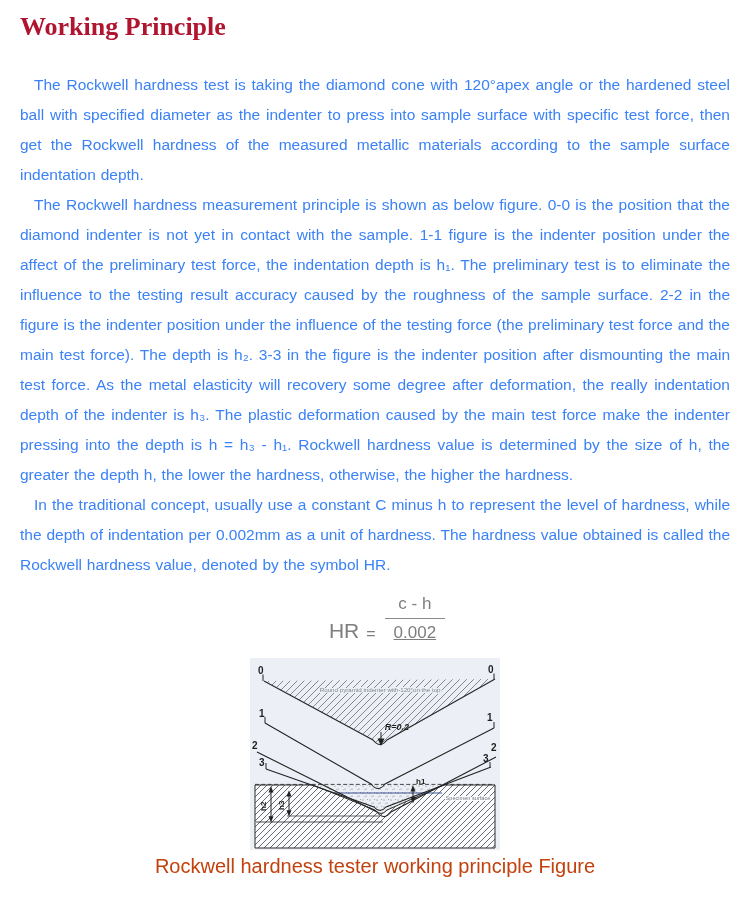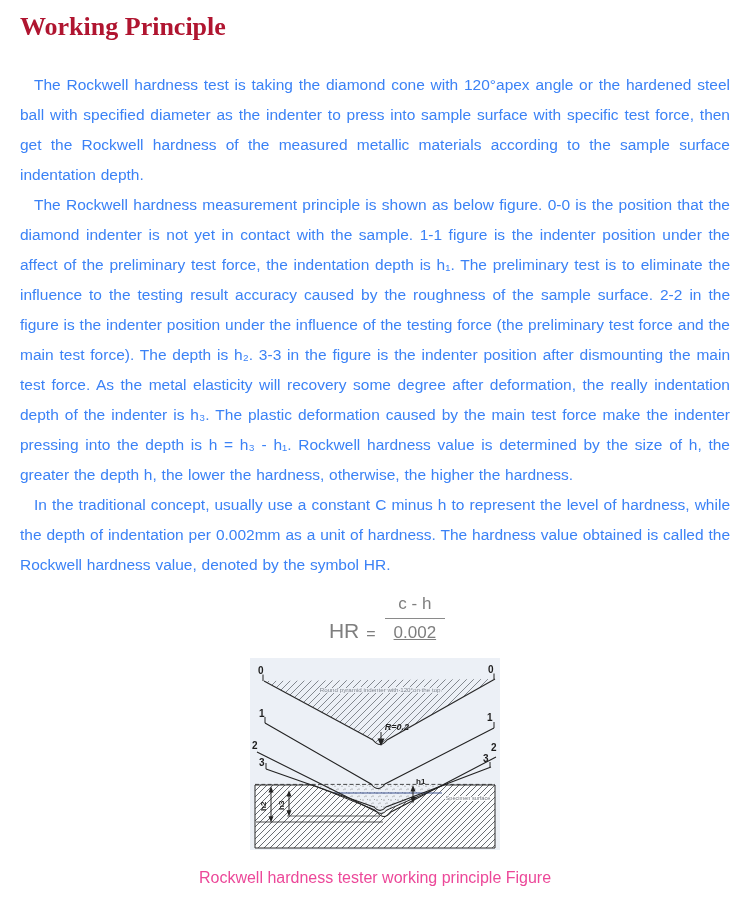--- a/index.html
+++ b/index.html
@@ -28,21 +28,21 @@
     color:#7e7e7e; font-size:21px;
   }
   .formula-eq { font-size:16px; margin:4px 0 0 7px; }
   .frac { display:inline-flex; flex-direction:column; align-items:center; font-size:17px; margin-left:9px; }
   .frac .num { padding:0 9px 4px 9px; }
   .frac .den { border-top:1.6px solid #8a8a8a; padding:4px 9px 0 9px;text-decoration:underline; }
 
   figure.diagram { margin:15px 0 0 0; text-align:center; }
   figure.diagram svg { display:block; margin:0 auto; }
   figcaption {
-    margin-top:19px; font-size:16px; color:#ec4899;
+    margin-top:5px; font-size:20px; color:#c2410c;
   }
 </style>
 </head>
 <body>
 
 <div class="page">
 
   <h1 class="doc-title">Working Principle</h1>
 
   <p class="body-par">The Rockwell hardness test is taking the diamond cone with 120°apex angle or the hardened steel ball with specified diameter as the indenter to press into sample surface with specific test force, then get the Rockwell hardness of the measured metallic materials according to the sample surface indentation depth.</p>

